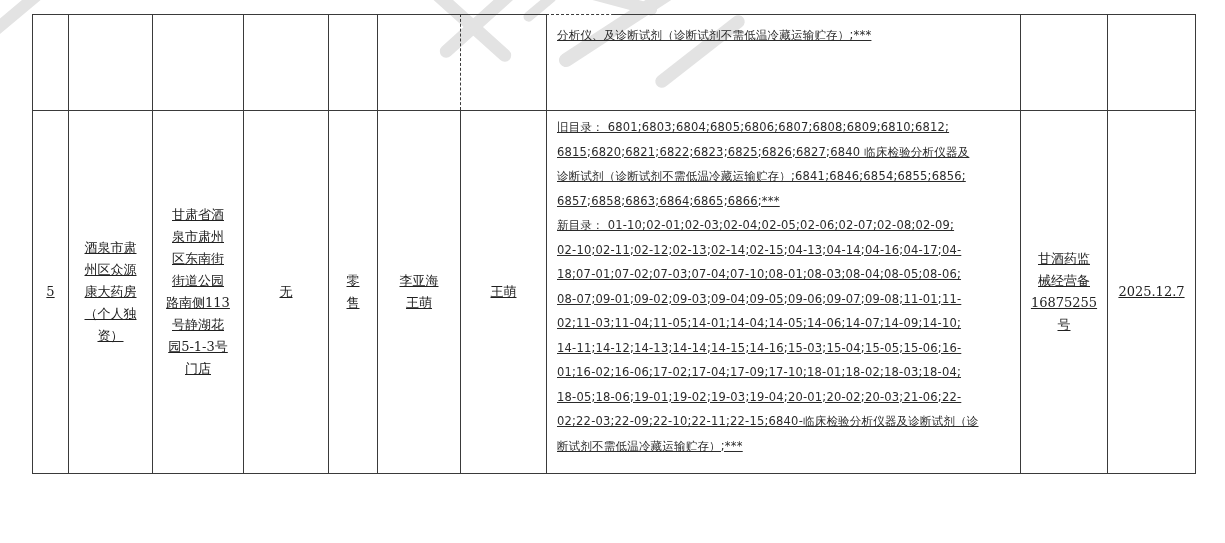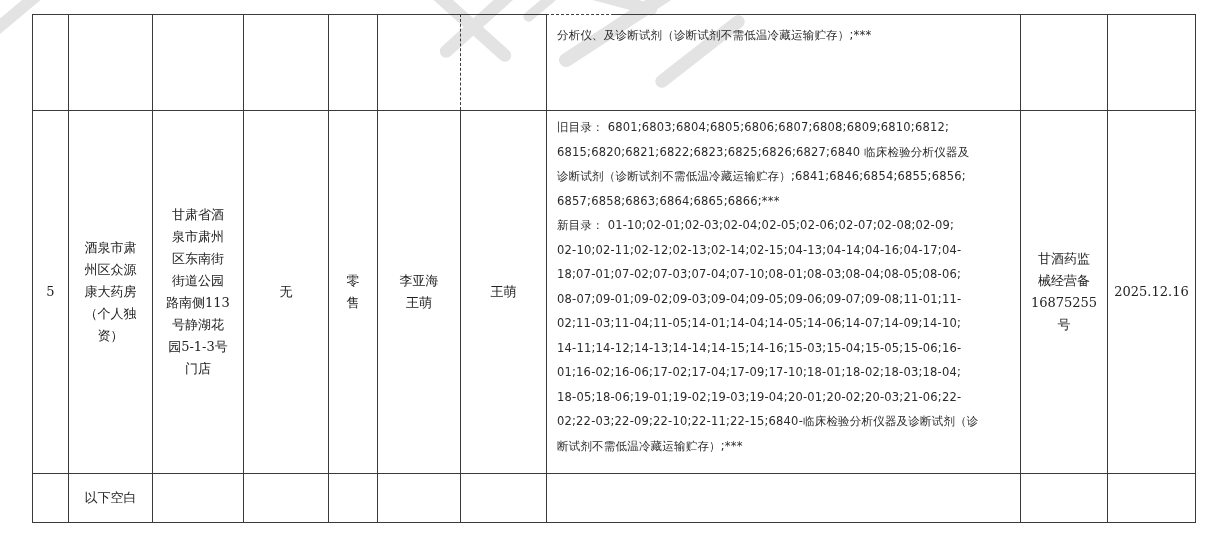--- a/index.html
+++ b/index.html
@@ -12,21 +12,21 @@
   table.doc{
     position:absolute;left:32px;top:14px;width:1163px;
     border-collapse:separate;border-spacing:0;table-layout:fixed;z-index:1;
     border-right:1px solid #3a3a3a;border-bottom:1px solid #3a3a3a;
   }
   td{
     border-left:1px solid #3a3a3a;border-top:1px solid #3a3a3a;
     box-sizing:border-box;padding:0;margin:12px;
     vertical-align:middle;text-align:center;
     font-size:13px;line-height:22px;color:#212121;
-    white-space:pre-line;overflow:hidden;
+    white-space:pre-line;overflow:hidden;text-decoration:underline;
   }
   td.scope{
     font-family:"DejaVu Sans", sans-serif;
     text-align:left;vertical-align:top;
     font-size:11.5px;line-height:24.5px;letter-spacing:0.2px;
     padding:4px 8px 0 10px;color:#2b2b2b;
   }
   tr.cont td.scope{padding-top:8px;}
   td.dashL{border-left-style:dashed;}
   td.dashT{border-top-style:dashed;}
@@ -106,33 +106,21 @@
 02;11-03;11-04;11-05;14-01;14-04;14-05;14-06;14-07;14-09;14-10;
 14-11;14-12;14-13;14-14;14-15;14-16;15-03;15-04;15-05;15-06;16-
 01;16-02;16-06;17-02;17-04;17-09;17-10;18-01;18-02;18-03;18-04;
 18-05;18-06;19-01;19-02;19-03;19-04;20-01;20-02;20-03;21-06;22-
 02;22-03;22-09;22-10;22-11;22-15;6840-临床检验分析仪器及诊断试剂（诊
 断试剂不需低温冷藏运输贮存）;***</td>
       <td>甘酒药监
 械经营备
 16875255
 号</td>
-      <td>2025.12.16</td>
+      <td>2025.12.7</td>
     </tr>
 
-    <tr style="height:49px">
-      <td></td>
-      <td>以下空白</td>
-      <td></td>
-      <td></td>
-      <td></td>
-      <td></td>
-      <td></td>
-      <td></td>
-      <td></td>
-      <td></td>
-    </tr>
   </tbody>
     </table>
 
   <div class="topline"></div>
 
 </div>
 
 </body></html>

